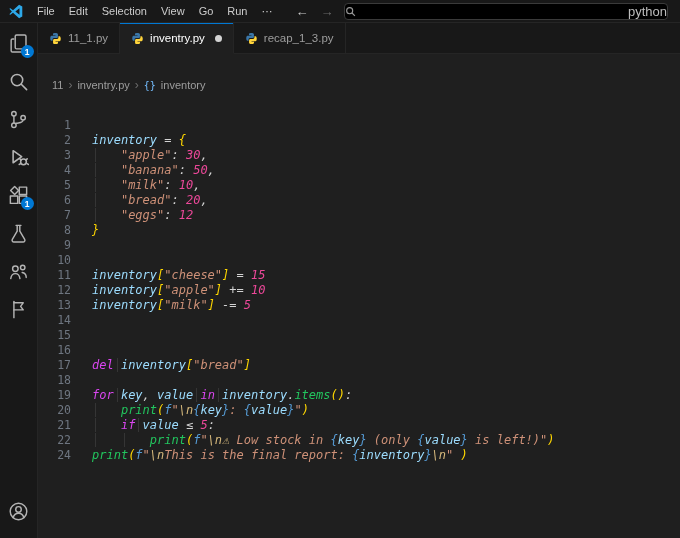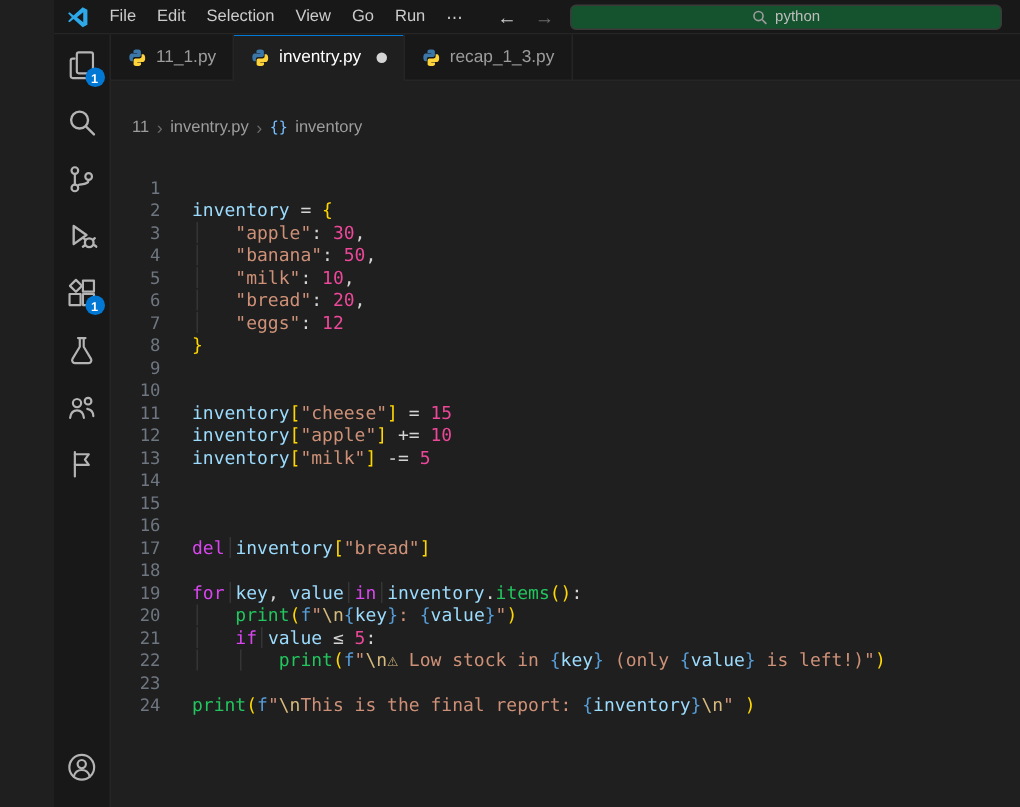--- a/index.html
+++ b/index.html
@@ -1,32 +1,32 @@
 <!DOCTYPE html>
 <html><head>
 <meta charset="utf-8">
 <style>
   * { margin:0; padding:0; box-sizing:border-box; }
   html,body { width:680px; height:538px; overflow:hidden; }
   body { background:#1f1f1f; font-family:"Liberation Sans", sans-serif; color:#cccccc; -webkit-user-select:none; }
 
-  .window { width:680px; height:538px; display:flex; flex-direction:column;padding-left:36px; }
+  .window { width:680px; height:538px; display:flex; flex-direction:column; }
 
   
   .titlebar { height:23px; flex:none; background:#181818; border-bottom:1px solid #252525;
               display:flex; align-items:center; padding:0 8px 0 6px; font-size:11px; color:#cccccc; }
   .logo { width:16px; height:15px; margin:0 6px 0 2px; flex:none; }
   .menu-bar { display:flex; align-items:center; }
   .menu-item { padding:2px 7px; border-radius:4px; white-space:nowrap; cursor:default; }
   .nav-arrows { display:flex; align-items:center; gap:12px; margin:0 10px 0 16px; font-size:13px; }
   .arrow.back { color:#cccccc; }
   .arrow.fwd { color:#6a6a6a; }
-  .command-center { flex:1; height:17px; margin-right:4px; background:#14532d; border:1px solid #3a3a3a;
-                    border-radius:4px; display:flex; align-items:center; justify-content:center; gap:5px;
-                    color:#bdbdbd; font-size:10px; }
+  .command-center { flex:1; height:17px; margin-right:4px; background:#000000; border:1px solid #3a3a3a;
+                    border-radius:4px; display:flex; align-items:center; justify-content:space-between; gap:5px;
+                    color:#bdbdbd; font-size:13px; }
 
   
   .main { flex:1; display:flex; min-height:0; }
 
   
   .activitybar { width:38px; flex:none; background:#181818; border-right:1px solid #252525;
                  display:flex; flex-direction:column; align-items:center; padding-top:1px; }
   .activity-item { width:38px; height:38px; display:flex; align-items:center; justify-content:center;
                    position:relative; cursor:pointer; }
   .activity-item svg { stroke:#b4b4b4; }
@@ -53,21 +53,21 @@
                 padding-left:14px; font-size:11px; color:#9d9d9d; background:#1f1f1f; }
   .crumb { cursor:pointer; }
   .crumb-sep { color:#6a6a6a; font-size:12px; }
   .symbol-icon { color:#75beff; font-size:10px; font-family:"DejaVu Sans Mono", monospace; }
 
   
   .editor { flex:1; padding-top:2px; font-family:"DejaVu Sans Mono", monospace; font-size:12px;
             line-height:15px; overflow:hidden; cursor:text; }
   .code-line { display:flex; height:15px; }
   .line-number { width:33px; flex:none; text-align:right; color:#6e7681; font-size:11.5px; }
-  .line-code { margin-left:21px; white-space:pre; }
+  .line-code { margin-left:21px; white-space:pre;font-style:italic; }
   .indent { position:relative; white-space:pre; }
   .indent::before { content:''; position:absolute; left:3px; top:0; bottom:0; width:1px; background:#353535; }
 
   .tk-v { color:#9cdcfe; }  
   .tk-o { color:#d4d4d4; }  
   .tk-s { color:#ce9178; }  
   .tk-n { color:#ec4899; }  
   .tk-k { color:#d946ef; }  
   .tk-f { color:#22c55e; }  
   .tk-b { color:#ffd700; }  
@@ -295,24 +295,20 @@
           </div>
           <div class="code-line">
             <span class="line-number">21</span>
             <span class="line-code"><span class="indent">    </span><span class="tk-k">if</span><span class="indent"> </span><span class="tk-v">value</span><span class="tk-o"> ≤ </span><span class="tk-n">5</span><span class="tk-o">:</span></span>
           </div>
           <div class="code-line">
             <span class="line-number">22</span>
             <span class="line-code"><span class="indent">    </span><span class="indent">    </span><span class="tk-f">print</span><span class="tk-b">(</span><span class="tk-i">f</span><span class="tk-s">"</span><span class="tk-e">\n</span><span class="tk-e">⚠</span><span class="tk-s"> Low stock in </span><span class="tk-i">{</span><span class="tk-v">key</span><span class="tk-i">}</span><span class="tk-s"> (only </span><span class="tk-i">{</span><span class="tk-v">value</span><span class="tk-i">}</span><span class="tk-s"> is left!)"</span><span class="tk-b">)</span></span>
           </div>
           <div class="code-line">
-            <span class="line-number">23</span>
-            <span class="line-code"></span>
-          </div>
-          <div class="code-line">
             <span class="line-number">24</span>
             <span class="line-code"><span class="tk-f">print</span><span class="tk-b">(</span><span class="tk-i">f</span><span class="tk-s">"</span><span class="tk-e">\n</span><span class="tk-s">This is the final report: </span><span class="tk-i">{</span><span class="tk-v">inventory</span><span class="tk-i">}</span><span class="tk-e">\n</span><span class="tk-s">" </span><span class="tk-b">)</span></span>
           </div>
         </div>
     </div>
 
   </div>
 </div>
 
 </body></html>

